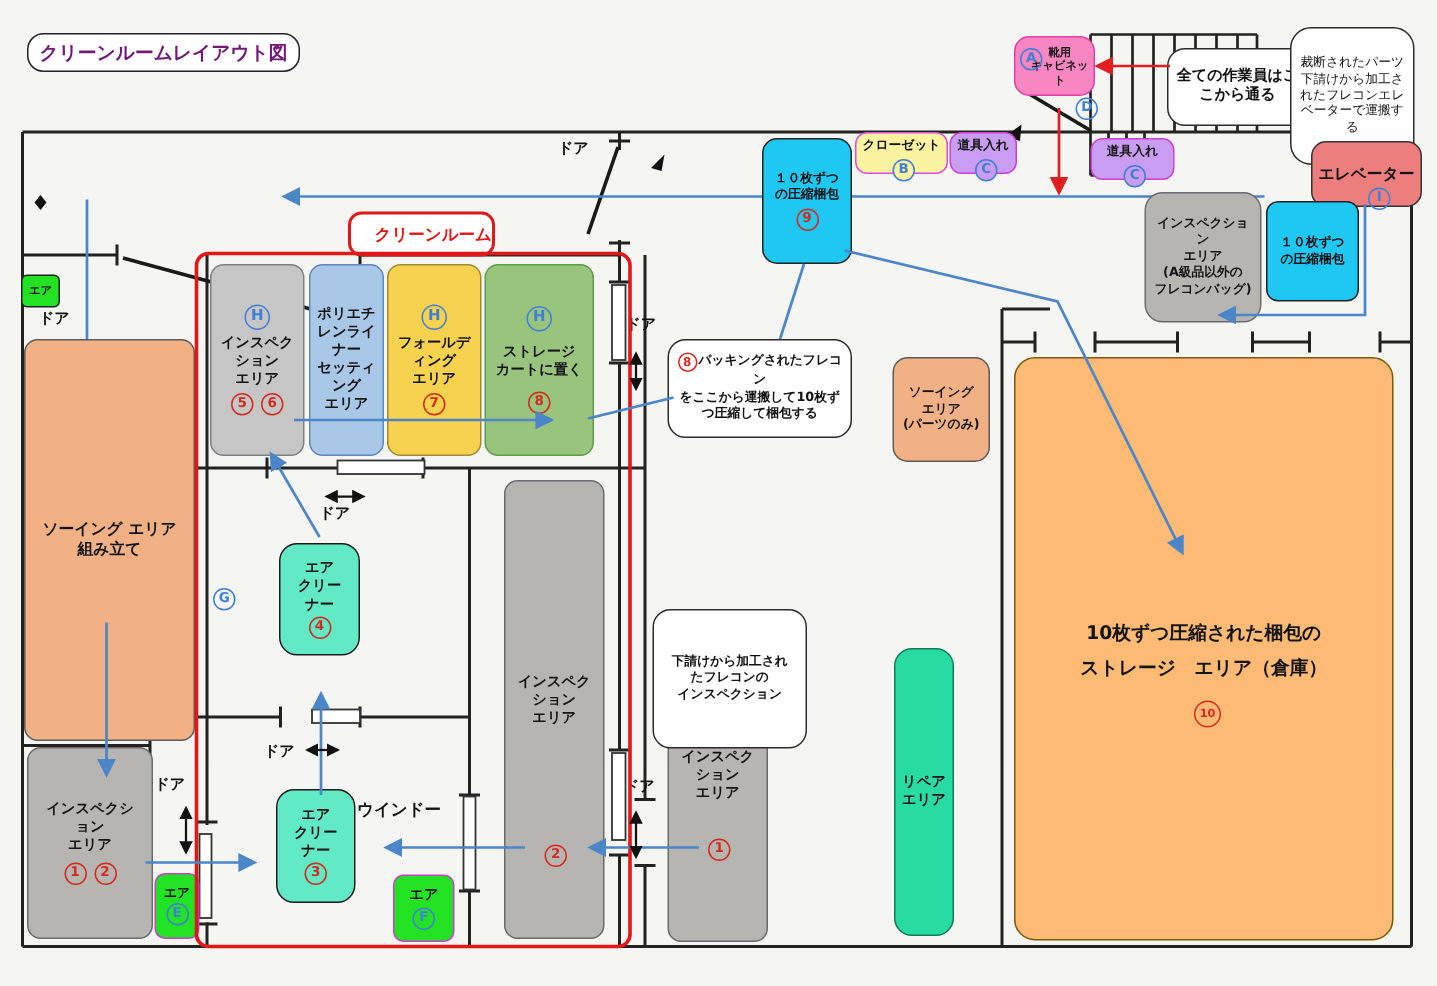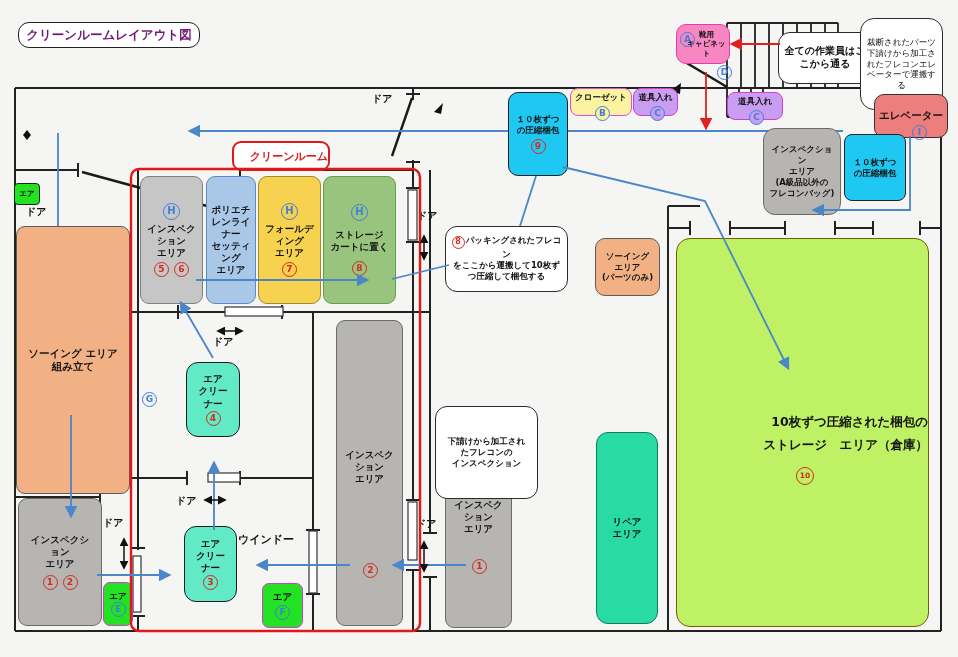--- a/index.html
+++ b/index.html
@@ -30,21 +30,21 @@
   .f-teal{background:#62e9c5;border-color:#1c1c1c;}
   .f-repair{background:#27dba2;border-color:#0f7c5e;}
   .f-bgreen{background:#23e223;border-color:#cc3fcc;}
   .f-bgreen2{background:#23e223;border-color:#222;}
   .f-orange{background:#f2b184;border-color:#5c5c5c;}
   .f-cyan{background:#1ec8f2;border-color:#222;}
   .f-paleyellow{background:#fbf3a0;border-color:#d94fd9;}
   .f-lav{background:#c99df1;border-color:#d040d0;}
   .f-pink{background:#f886c2;border-color:#e23fa5;}
   .f-elev{background:#ee7d7d;border-color:#333;}
-  .f-gold{background:#bef264;border-color:#7c5b06;text-align:right;}
+  .f-gold{background:#fdba74;border-color:#7c5b06;}
 </style>
 </head>
 <body>
 
 <div id="canvas">
 
   <svg class="layer" width="958" height="657" viewBox="0 0 958 657">
     <defs>
       <marker id="mblue" viewBox="0 0 10 10" refX="8" refY="5" markerWidth="7" markerHeight="7" orient="auto-start-reverse">
         <path d="M0,0 L10,5 L0,10 z" fill="#4a86c8"></path>
@@ -189,25 +189,25 @@
     <span class="lbl abs" style="top:18px;left:0;right:0;">インスペク
 ション
 エリア</span>
     <span class="circ n abs" style="top:78px;left:26px;">1</span>
   </div>
   <div class="callout" style="left:435px;top:406px;width:103px;height:93px;">
     <span class="lbl s8">下請けから加工され
 たフレコンの
 インスペクション</span>
   </div>
-  <div class="box f-repair" style="left:596px;top:432px;width:62px;height:192px;border-radius:12px;">
+  <div class="box f-repair" style="left:596px;top:432px;width:40px;height:192px;border-radius:12px;">
     <span class="lbl">リペア
 エリア</span>
   </div>
-  <div class="box f-orange" style="left:595px;top:238px;width:65px;height:58px;border-radius:10px;align-items:center;">
+  <div class="box f-orange" style="left:595px;top:238px;width:65px;height:70px;border-radius:10px;align-items:center;">
     <span class="lbl s8">ソーイング
 エリア
 (パーツのみ)</span>
   </div>
   <div class="callout" style="left:445px;top:226px;width:123px;height:66px;padding:4px;">
     <span style="display:inline;white-space:pre-line;line-height:1.35;font-size:8.5px;"><span class="circ n" style="width:11px;height:11px;font-size:8px;vertical-align:-1px;margin-right:1px;">8</span><span>パッキングされたフレコン
 をここから運搬して10枚ず
 つ圧縮して梱包する</span></span>
   </div>
   <div class="box f-cyan" style="left:508px;top:92px;width:60px;height:84px;gap:4px;border-radius:10px;">

